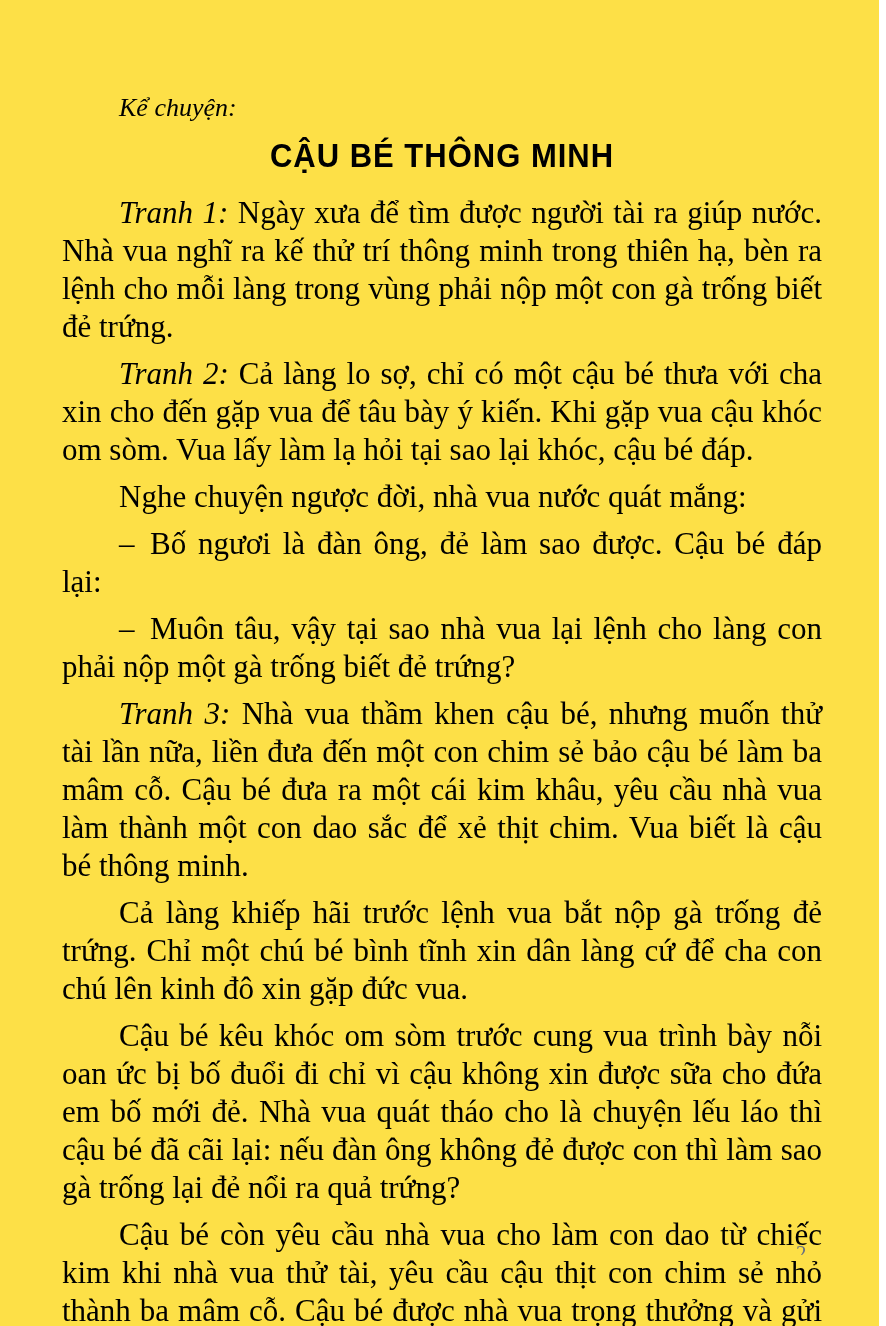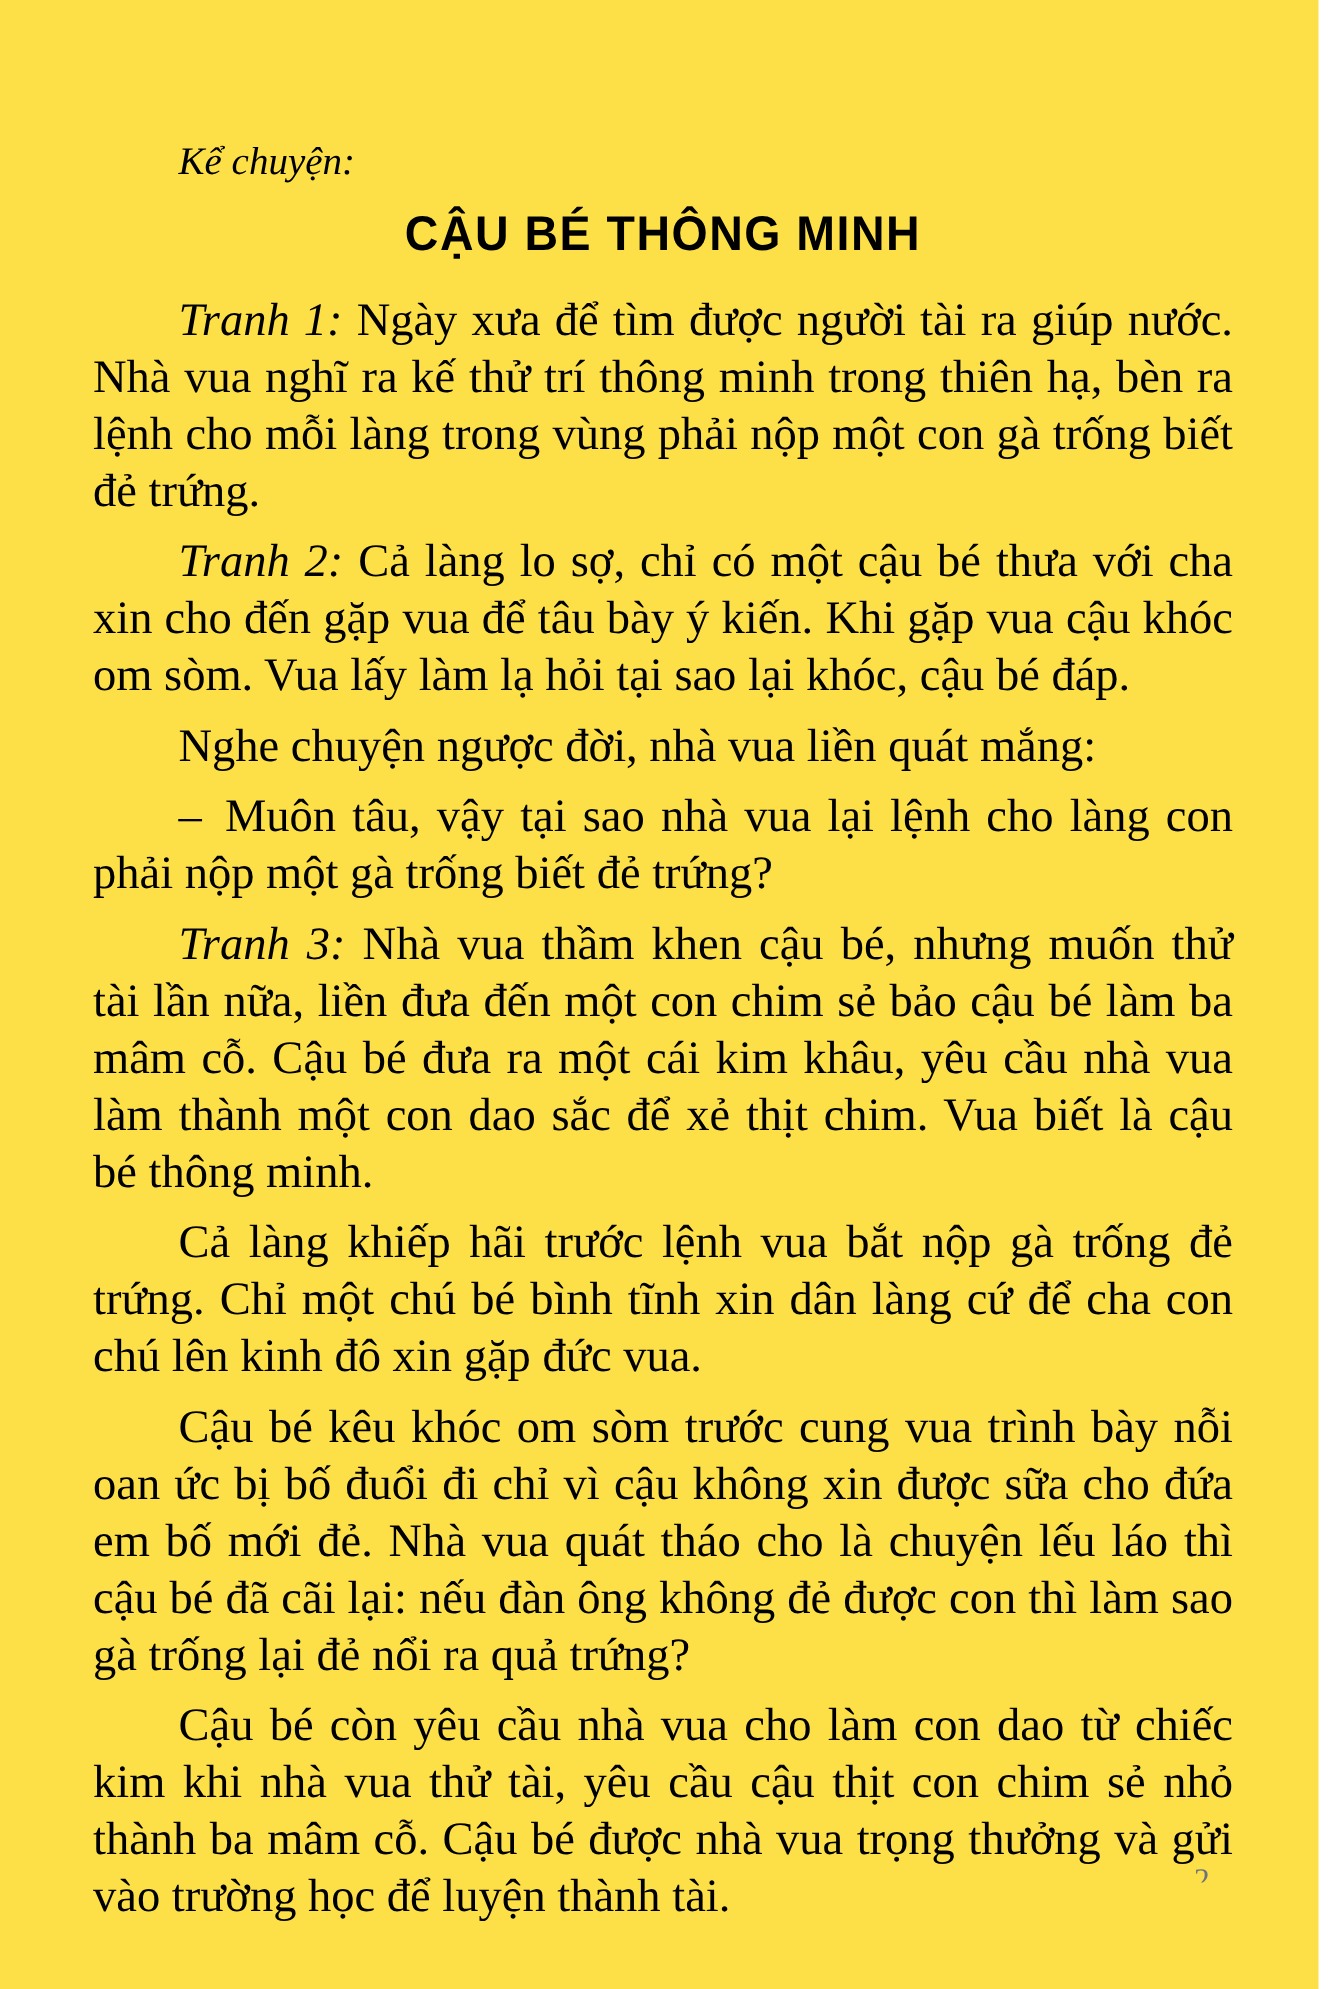--- a/index.html
+++ b/index.html
@@ -72,22 +72,23 @@
 
     <div class="kicker">Kể chuyện:</div>
 
     <h1 class="title">CẬU BÉ THÔNG MINH</h1>
 
     <p class="para"><span class="lead">Tranh 1:</span><span> Ngày xưa để tìm được người tài ra giúp nước. Nhà vua nghĩ ra kế thử trí thông minh trong thiên hạ, bèn ra lệnh cho mỗi làng trong vùng phải nộp một con gà trống biết đẻ trứng.</span></p>
 
     <p class="para"><span class="lead">Tranh 2:</span><span> Cả làng lo sợ, chỉ có một cậu bé thưa với cha xin cho đến gặp vua để tâu bày ý kiến. Khi gặp vua cậu khóc om sòm. Vua lấy làm lạ hỏi tại sao lại khóc, cậu bé đáp.</span></p>
 
 
-    <p class="para"><span>Nghe chuyện ngược đời, nhà vua liền quát mắng:</span></p>
+    <p class="para"><span>Nghe chuyện ngược đời, nhà vua nước quát mắng:</span></p>
 
+    <p class="para"><span>– Bố ngươi là đàn ông, đẻ làm sao được. Cậu bé đáp lại:</span></p>
 
     <p class="para"><span>– Muôn tâu, vậy tại sao nhà vua lại lệnh cho làng con phải nộp một gà trống biết đẻ trứng?</span></p>
 
     <p class="para"><span class="lead">Tranh 3:</span><span> Nhà vua thầm khen cậu bé, nhưng muốn thử tài lần nữa, liền đưa đến một con chim sẻ bảo cậu bé làm ba mâm cỗ. Cậu bé đưa ra một cái kim khâu, yêu cầu nhà vua làm thành một con dao sắc để xẻ thịt chim. Vua biết là cậu bé thông minh.</span></p>
 
 
     <p class="para"><span>Cả làng khiếp hãi trước lệnh vua bắt nộp gà trống đẻ trứng. Chỉ một chú bé bình tĩnh xin dân làng cứ để cha con chú lên kinh đô xin gặp đức vua.</span></p>
 
     <p class="para"><span>Cậu bé kêu khóc om sòm trước cung vua trình bày nỗi oan ức bị bố đuổi đi chỉ vì cậu không xin được sữa cho đứa em bố mới đẻ. Nhà vua quát tháo cho là chuyện lếu láo thì cậu bé đã cãi lại: nếu đàn ông không đẻ được con thì làm sao gà trống lại đẻ nổi ra quả trứng?</span></p>
 

